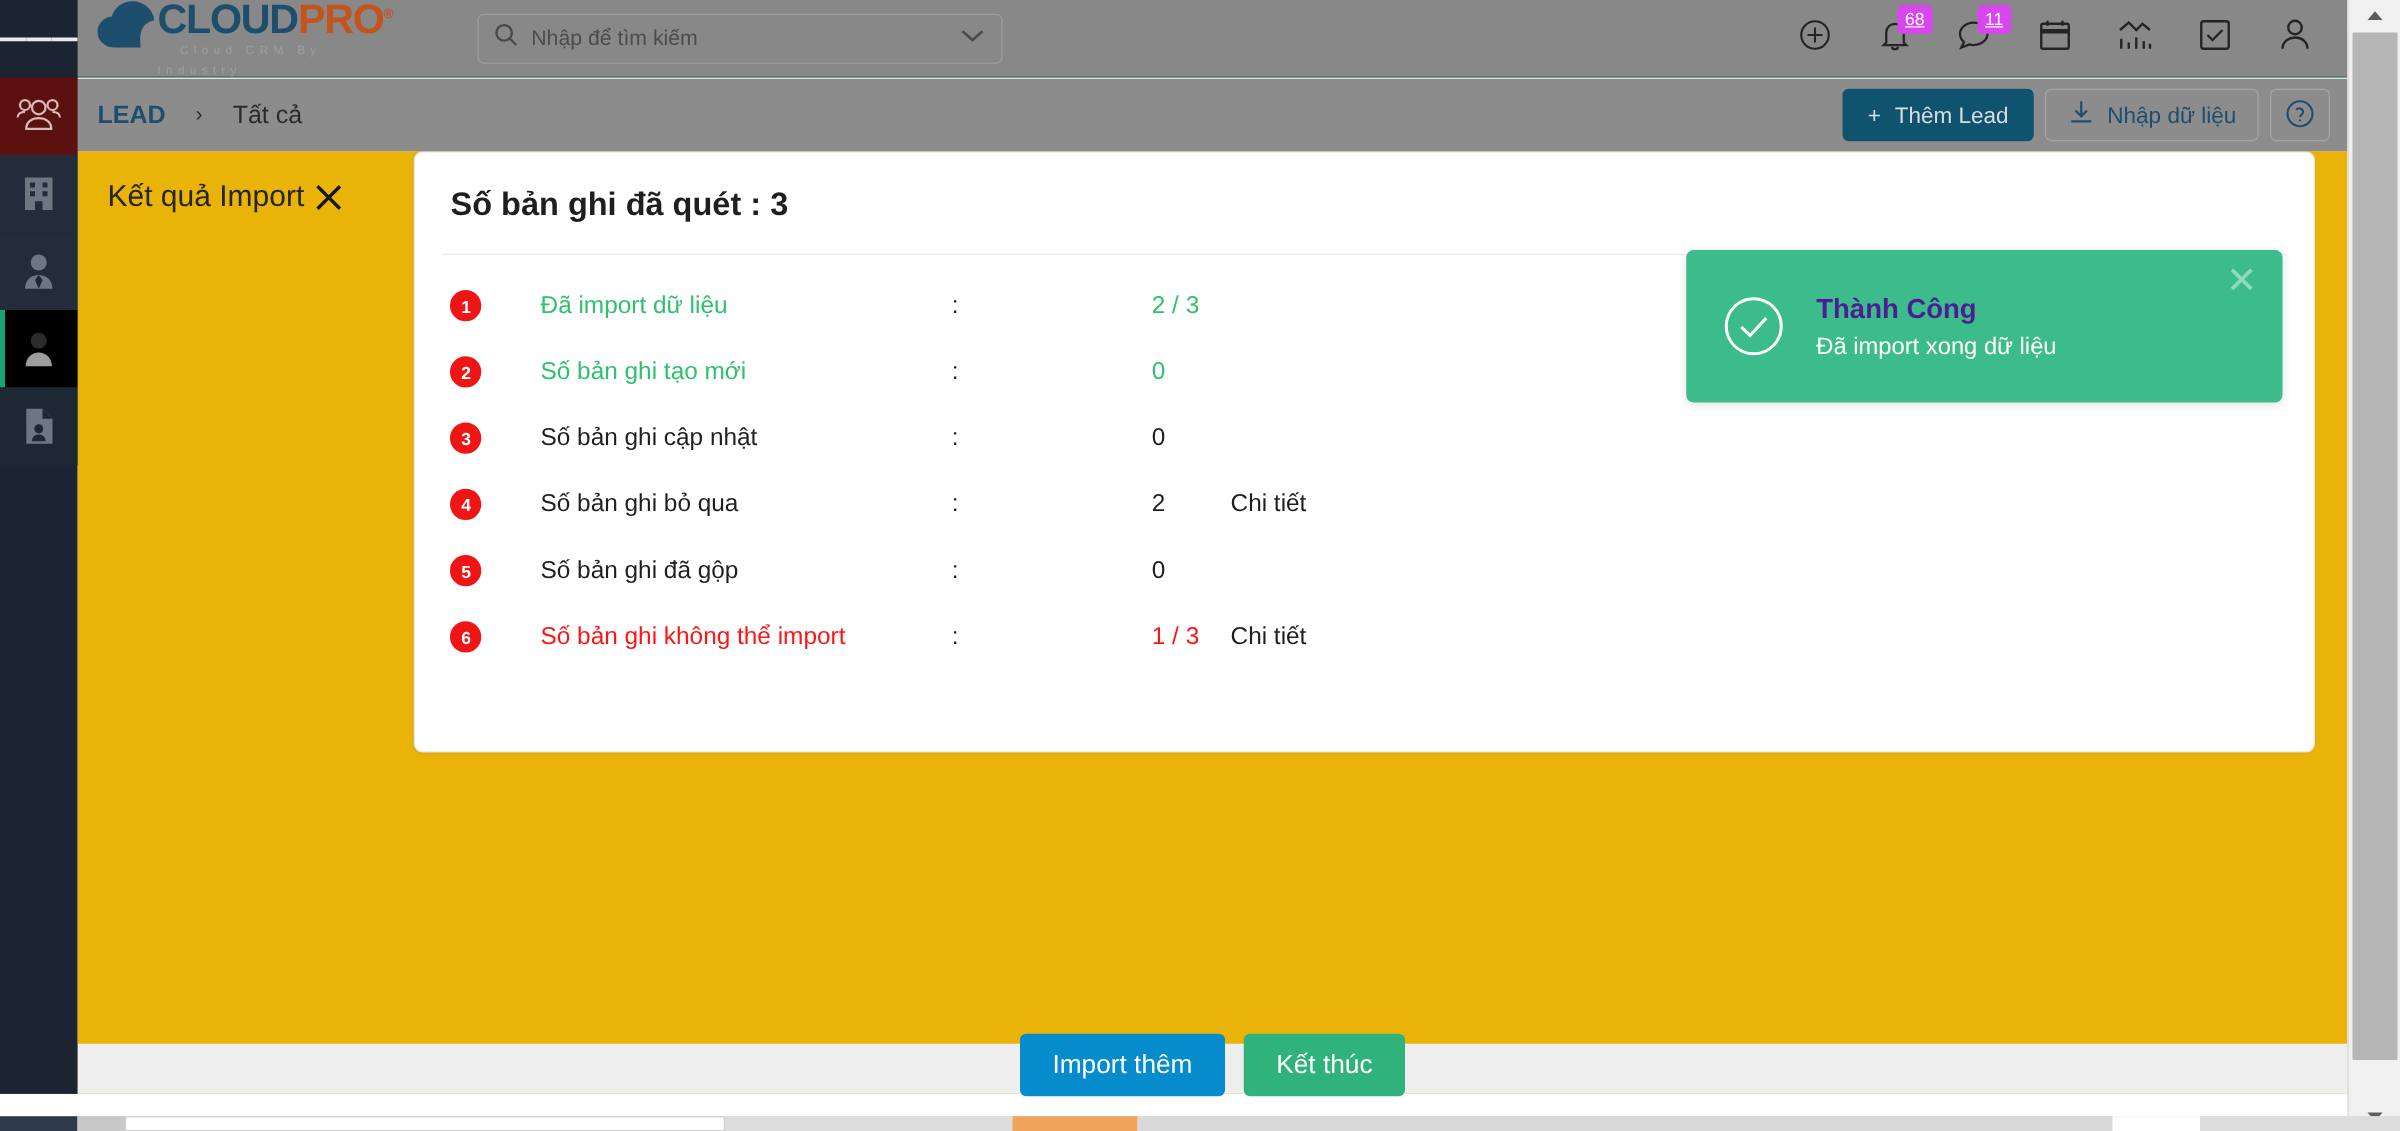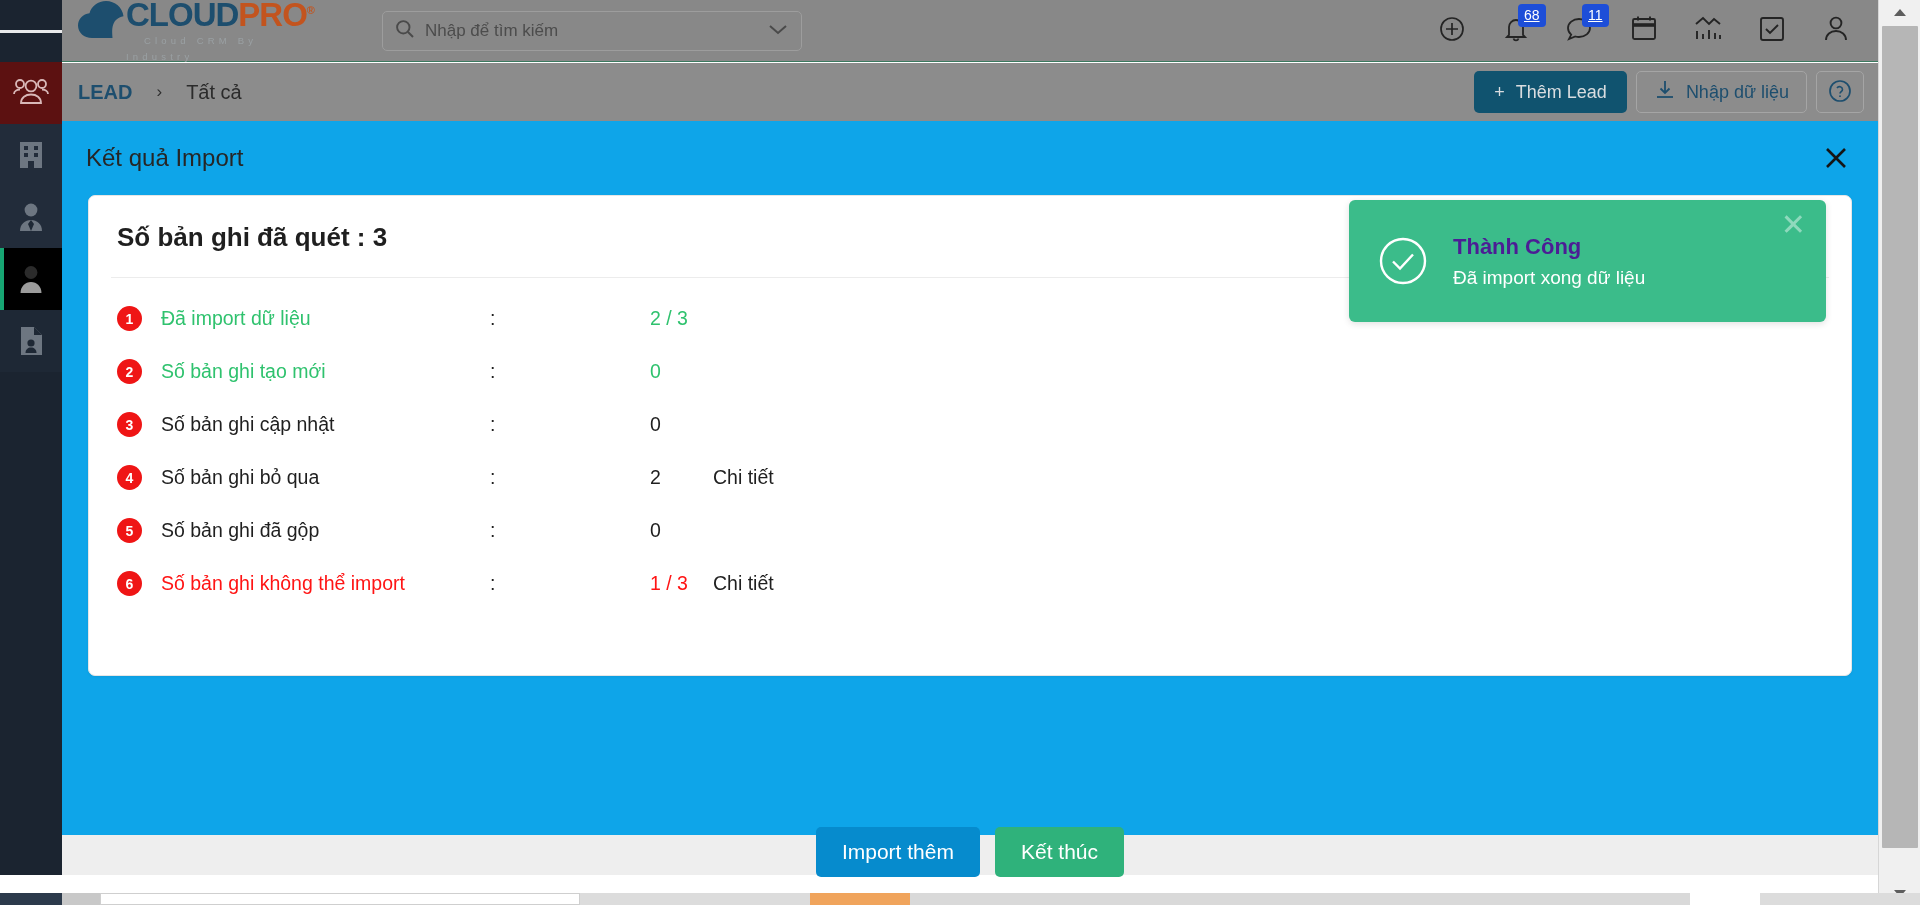--- a/index.html
+++ b/index.html
@@ -85,21 +85,21 @@
   }
   .search-input::placeholder { color: #4c4c4c; }
 
   .topicons { margin-left: auto; display: flex; align-items: center; gap: 0px; padding-right: 10px; }
   .topicon {
     position: relative; width: 64px; height: 62px;
     display: flex; align-items: center; justify-content: center;
   }
   .badge {
     position: absolute; top: 4px; left: 34px;
-    background: #1d4ed8; color: #fff;
+    background: #d946ef; color: #fff;
     font-size: 14px; line-height: 1;
     padding: 4px 6px 5px; border-radius: 4px;
     min-width: 26px; text-align: center; text-decoration: underline;
   }
 
   
   .subbar {
     position: absolute; left: 62px; top: 63px; right: 42px; height: 58px;
     background: #8c8c8c;
     display: flex; align-items: center;
@@ -125,22 +125,22 @@
   }
   .btn-help {
     background: transparent; border: 1px solid #a5a5a5; border-radius: 5px;
     height: 42px; width: 48px;
     display: flex; align-items: center; justify-content: center; cursor: pointer;
   }
 
   
   .modal {
     position: absolute; left: 62px; top: 121px; right: 42px; bottom: 30px;
-    background: #0ea5e9; z-index: 20;
-    display: flex; flex-direction: column; justify-content: space-between;
+    background: #eab308; z-index: 20;
+    display: flex;  justify-content: space-between;
   }
   .modal-head {
     height: 74px; display: flex; align-items: center;
     padding: 0 22px 0 24px;
   }
   .modal-title { font-size: 24px; color: #262626; }
   .modal-close {
     margin-left: auto; background: none; border: none; cursor: pointer;
     padding: 6px; line-height: 0;
   }
@@ -165,21 +165,21 @@
     height: 53px;
     font-size: 19.5px;
   }
   .num {
     width: 25px; height: 25px; border-radius: 50%;
     background: #ef1515; color: #fff;
     font-size: 14px; font-weight: bold;
     display: flex; align-items: center; justify-content: center;
     margin-right: 19px; flex: 0 0 auto;
   }
-  .row-label { width: 329px; color: #1f1f1f; }
+  .row-label { width: 329px; color: #1f1f1f; margin-left: 28px; }
   .row-colon { width: 160px; color: #1f1f1f; }
   .row-value { width: 63px; color: #1f1f1f; }
   .row-detail { color: #1f1f1f; cursor: pointer; }
   .c-green { color: #2fc26e; }
   .c-red { color: #ff1414; }
 
   
   .footer {
     position: absolute; left: 62px; right: 42px; top: 835px; height: 40px;
     background: #eeeeee;

